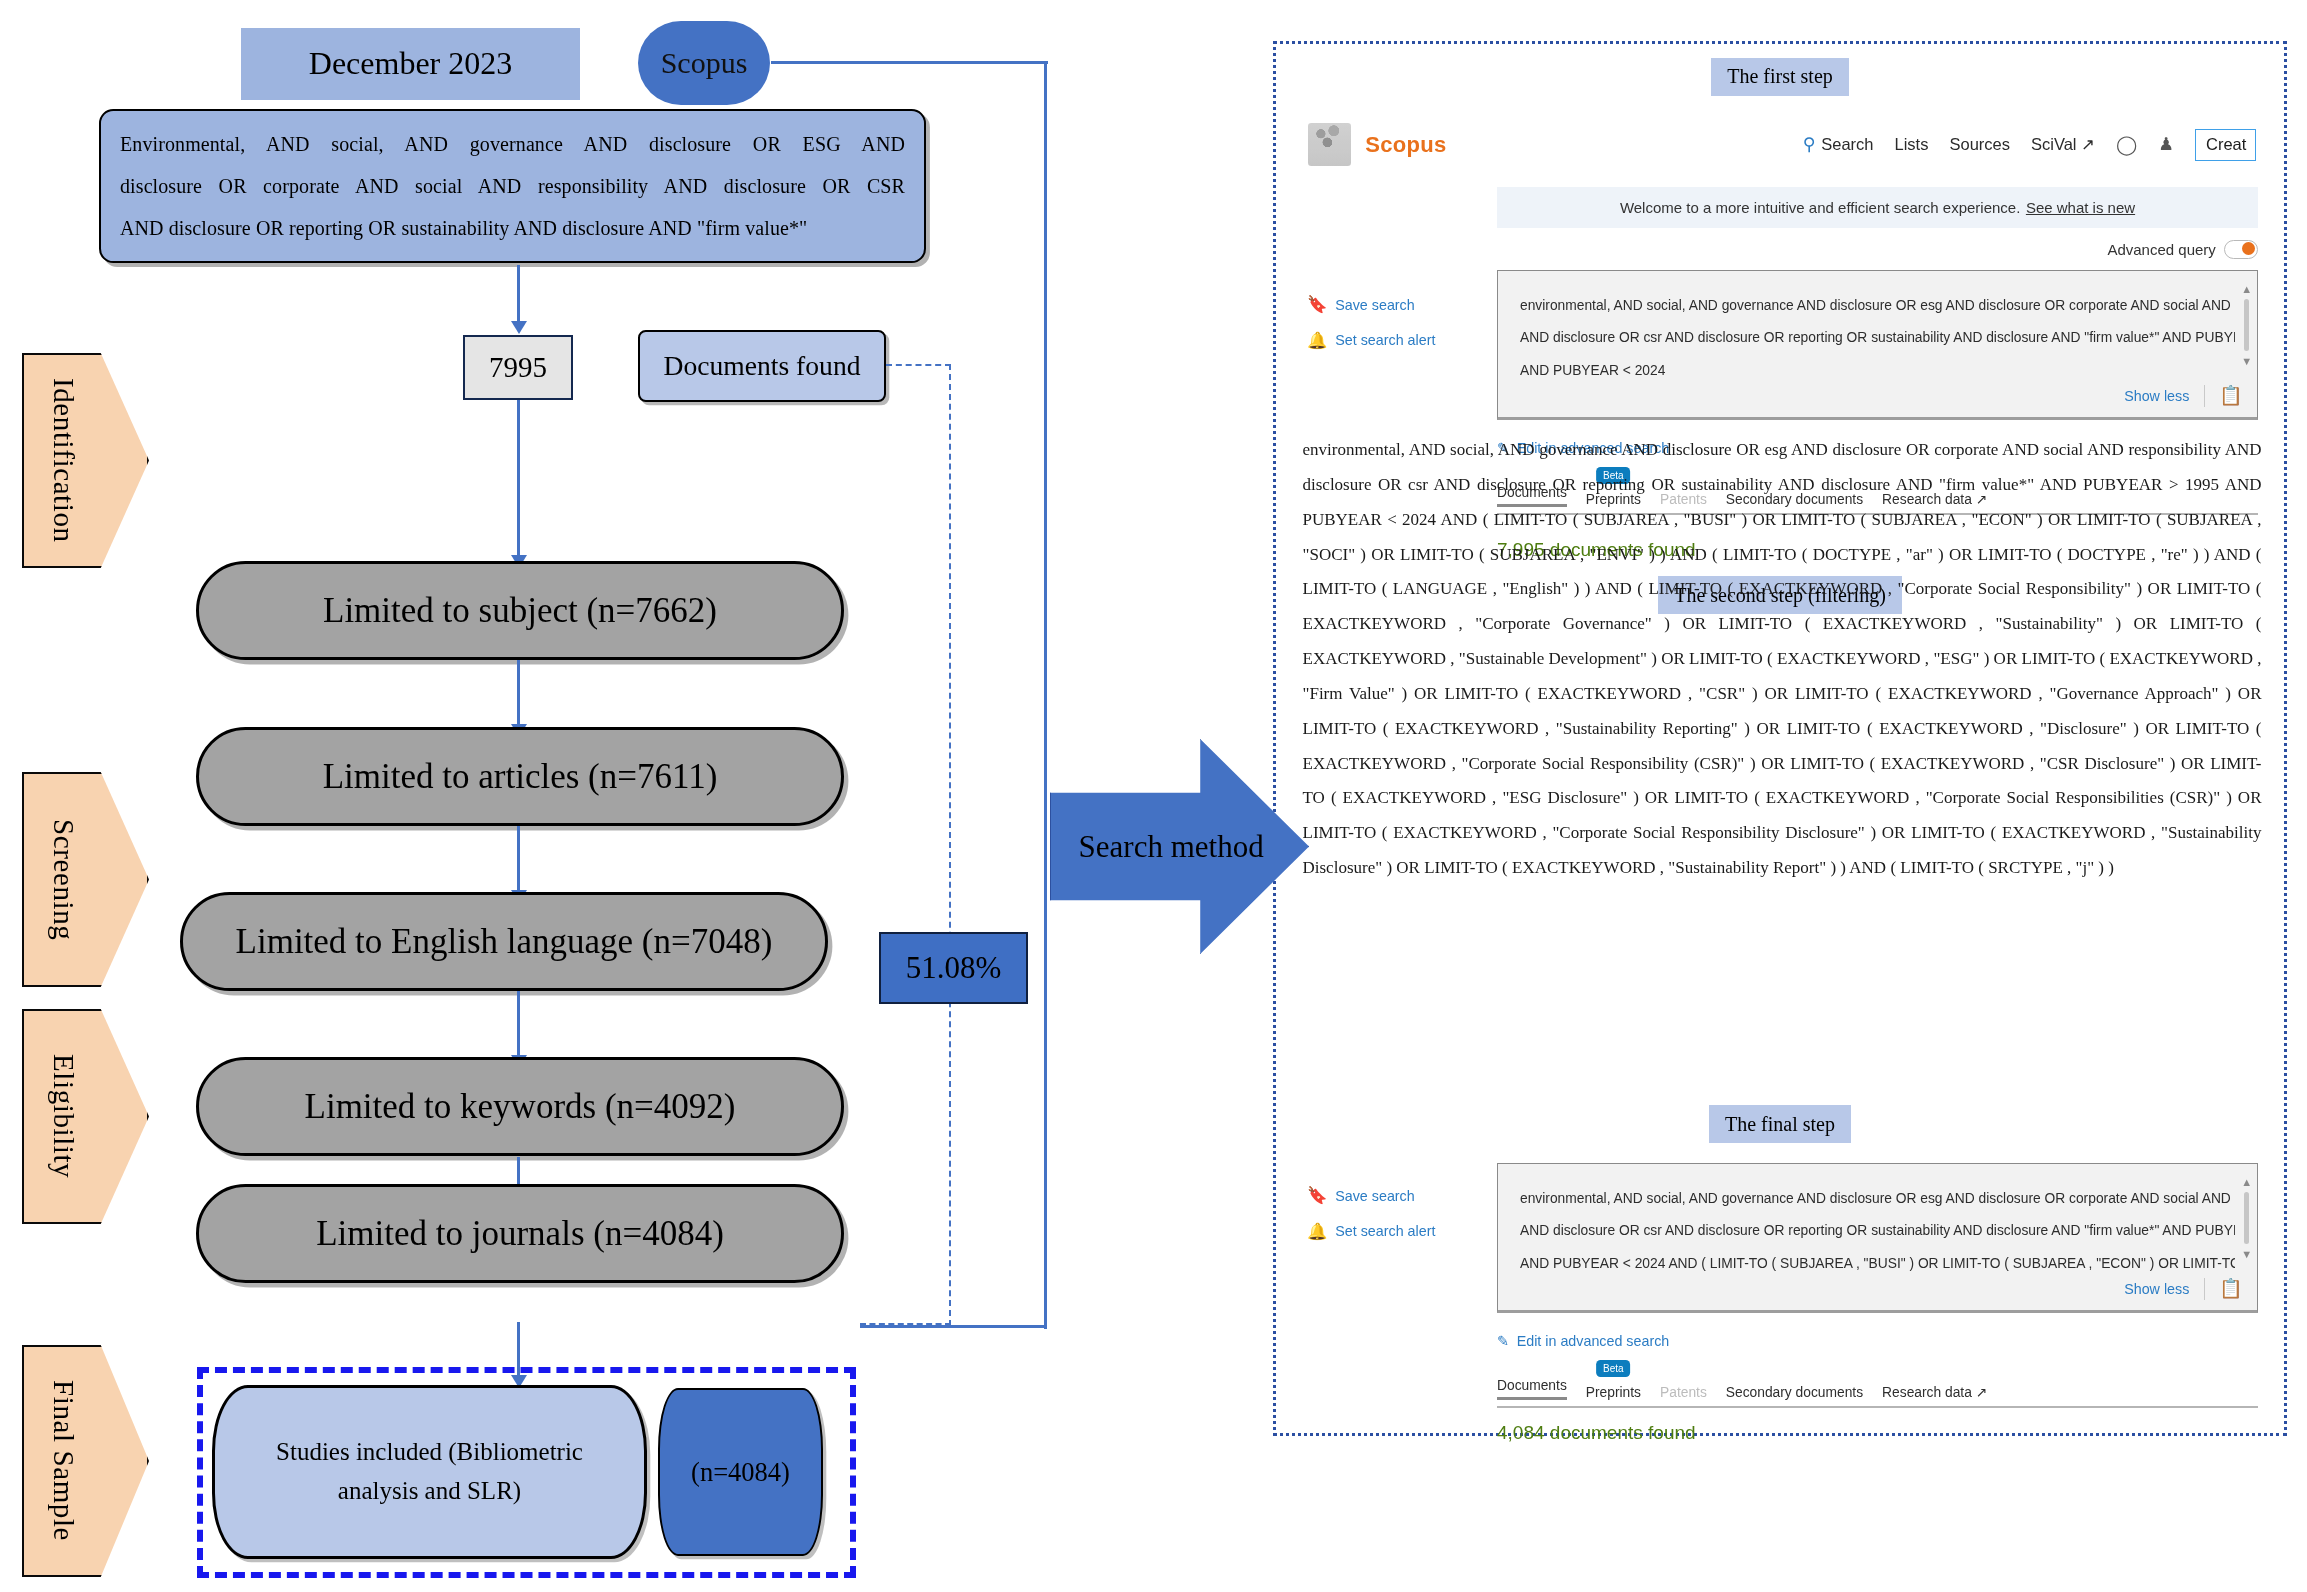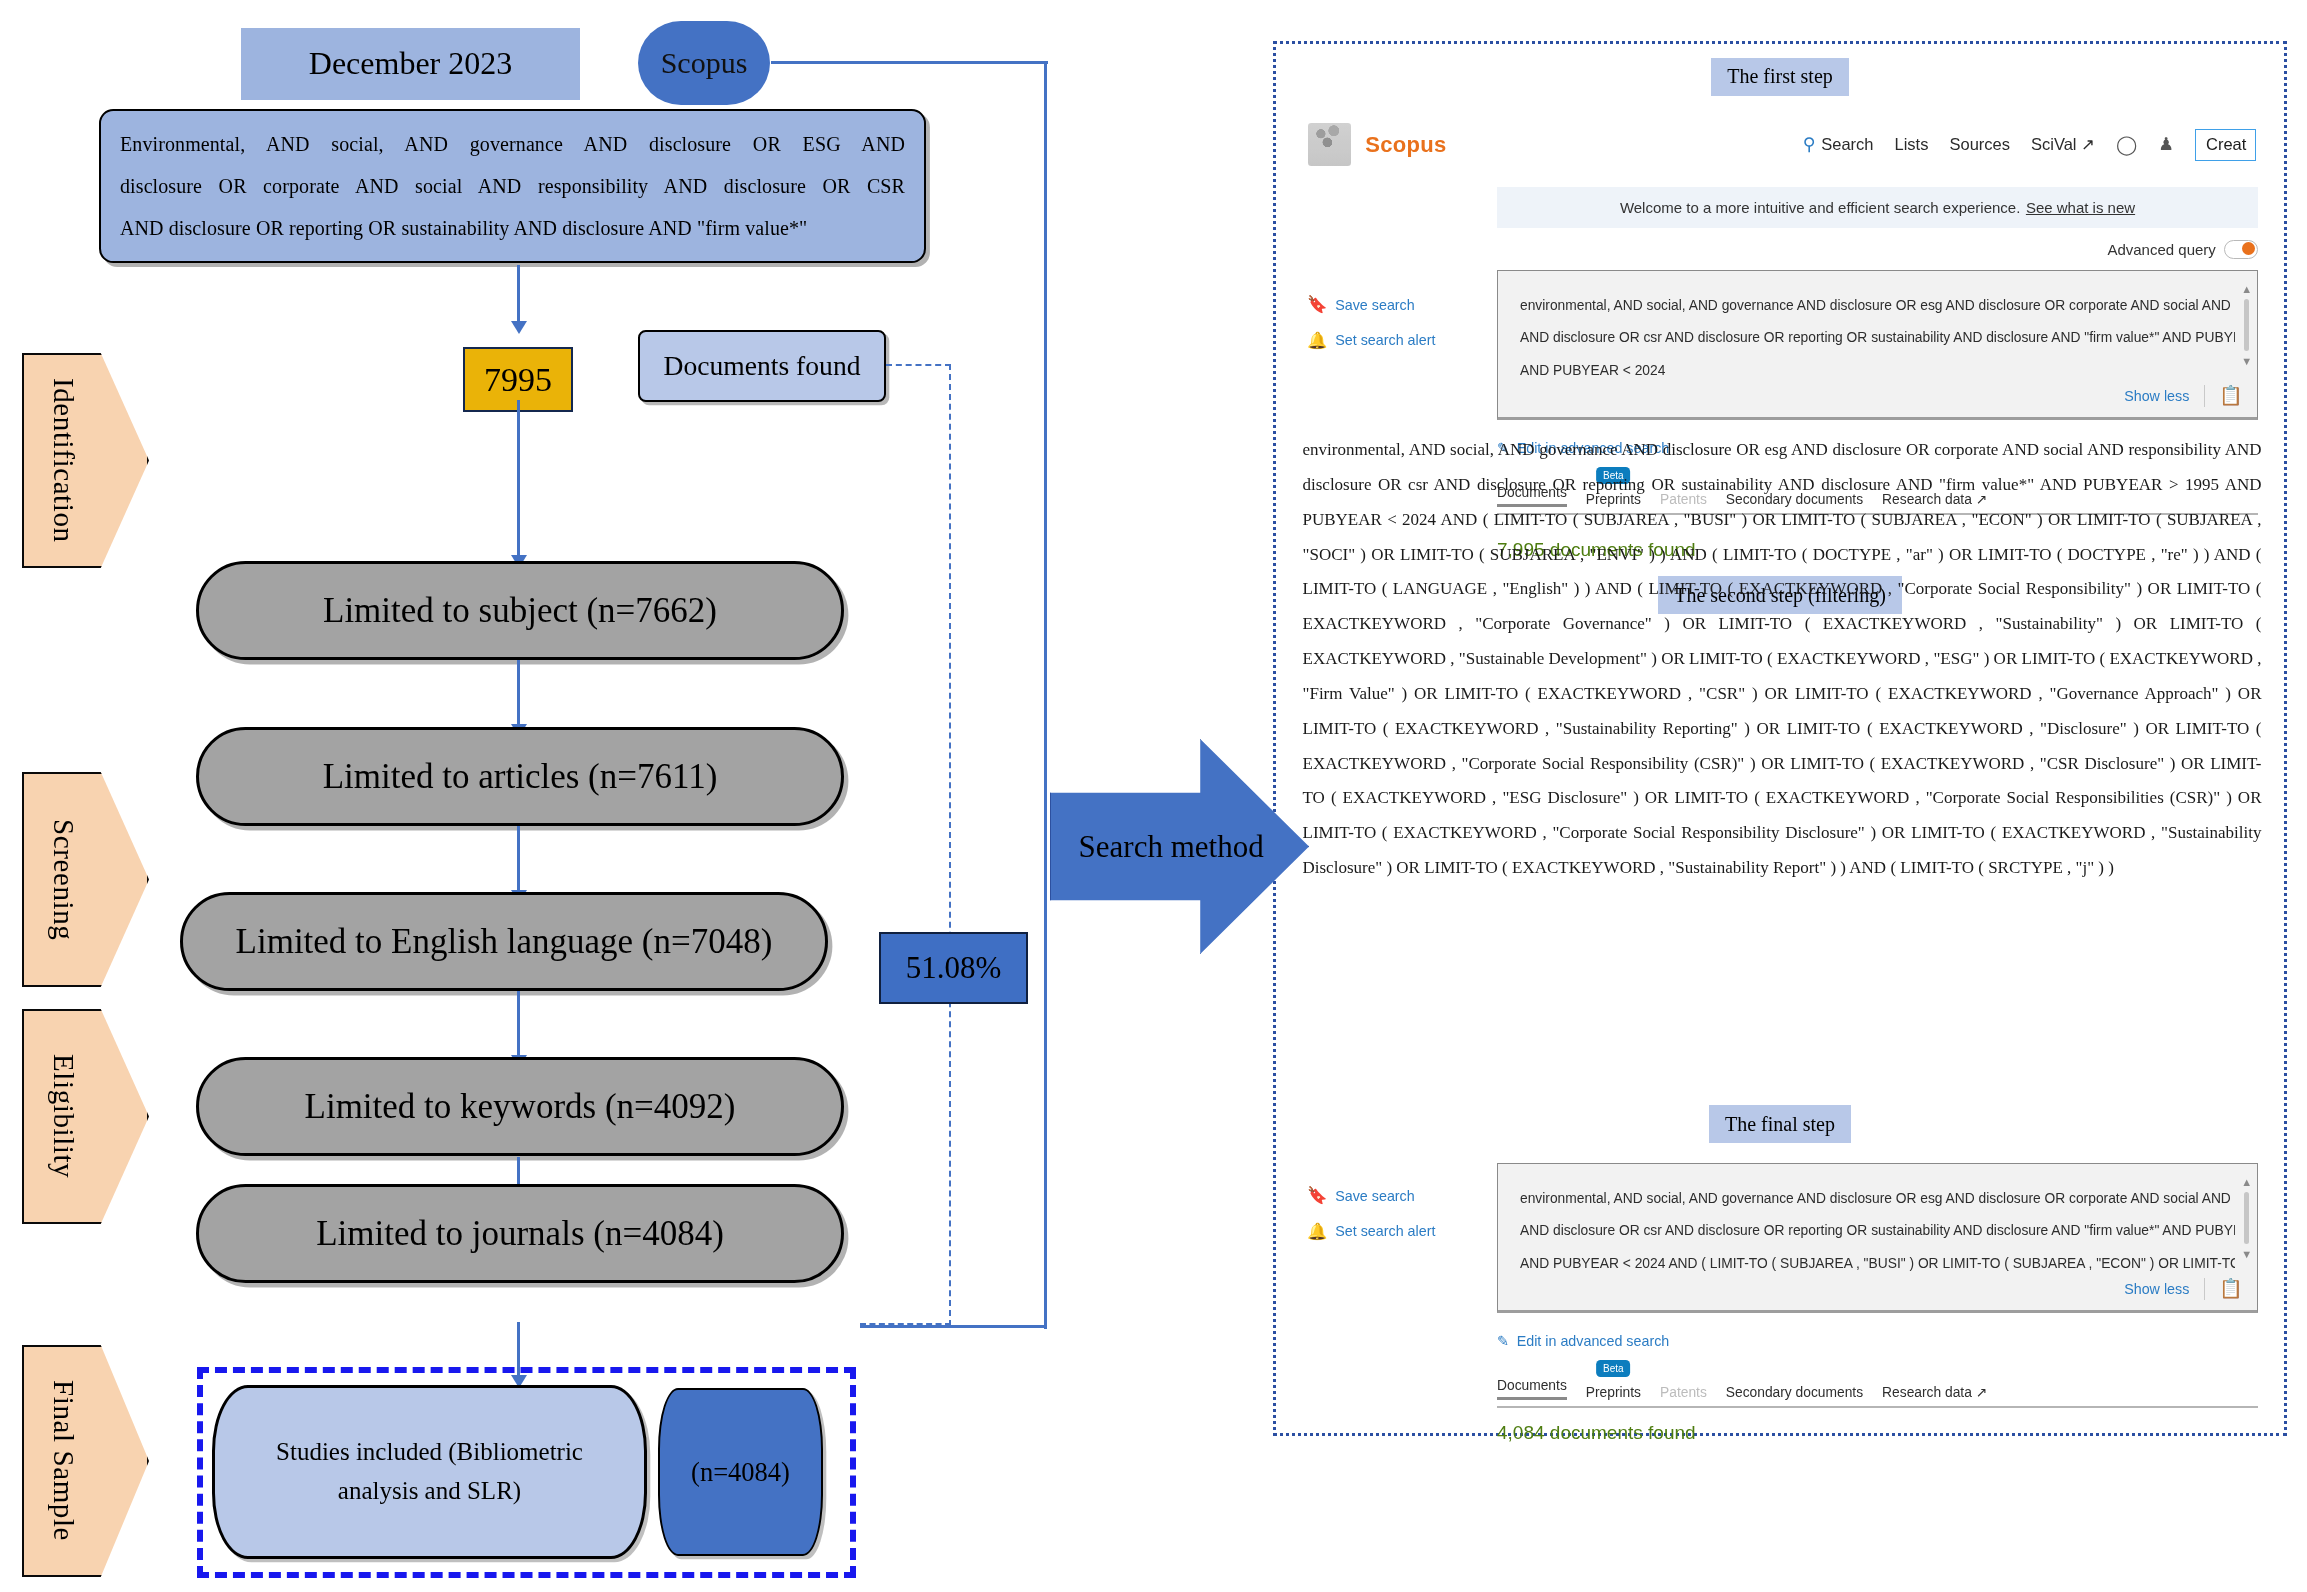--- a/index.html
+++ b/index.html
@@ -49,22 +49,22 @@
   .query-box .qline {
     font-size: 20px; color: #000;
     text-align: justify; text-align-last: justify;
     letter-spacing: 0.1px;
     white-space: nowrap;
   }
   .query-box .qline.last { text-align-last: left; }
 
   .count-box {
     left: 463px; top: 335px; width: 110px; height: 65px;
-    background: #eab308; border: 2.2px solid #14284f;
-    color: #000; font-size: 34px; margin-top: 12px;
+    background: #e5e5e5; border: 2.2px solid #14284f;
+    color: #000; font-size: 29px;
   }
 
   .docfound-box {
     left: 638px; top: 330px; width: 248px; height: 72px;
     background: #B8C8E8; border: 2.8px solid #000;
     border-radius: 7.7px;
     box-shadow: 3.3px 3.3px 0 rgba(0,0,0,0.28);
     color: #000; font-size: 27.6px;
   }
 

